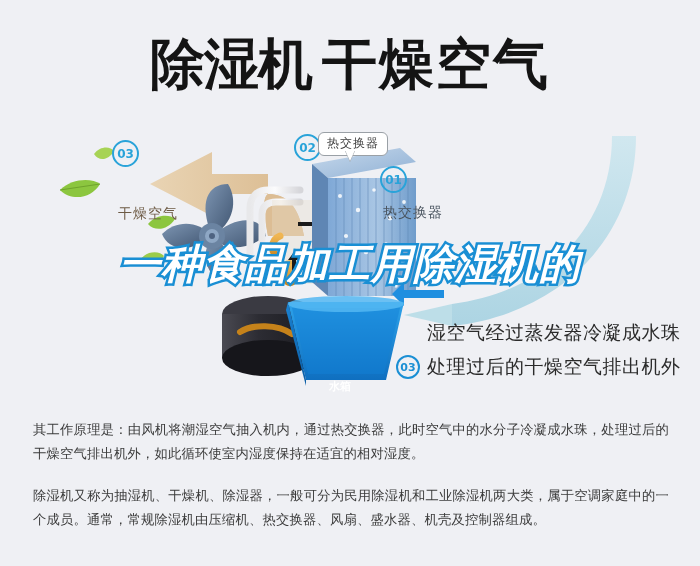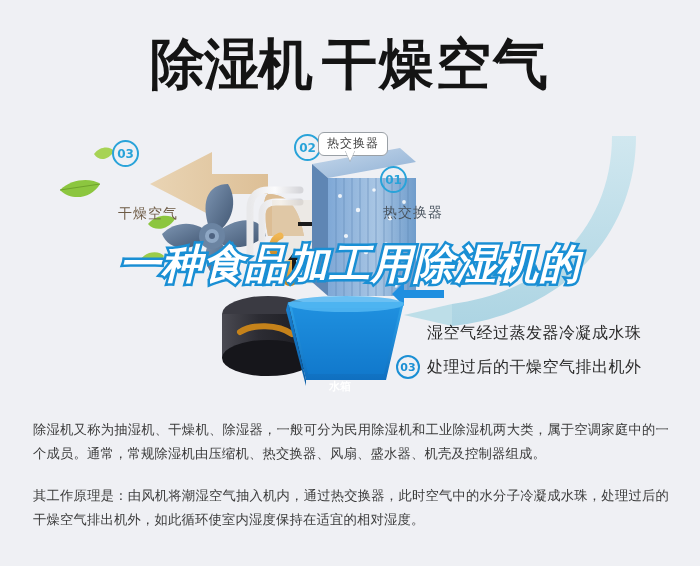--- a/index.html
+++ b/index.html
@@ -135,21 +135,21 @@
     color: #1a8fd4;
     font-size: 11px;
     font-weight: 700;
     display: flex;
     align-items: center;
     justify-content: center;
     margin-right: 7px;
     line-height: 1;
   }
   .legend-text {
-    font-size: 16px;
+    font-size: 19px;
     color: #2b2b2b;
     letter-spacing: 0.5px;
   }
   .legend-row.occluded .legend-badge,
   .legend-row.occluded .legend-text.clip {
     visibility: hidden;
   }
   .legend-row.occluded .legend-text {
     margin-left: 0;
   }
@@ -391,17 +391,17 @@
       <span class="legend-badge">03</span>
       <span class="legend-text">处理过后的干燥空气排出机外</span>
     </div>
   </div>
 
   <div class="overlay-title">
     <div class="overlay-line">一种食品加工用除湿机的</div>
   </div>
 
   <div class="body-copy">
+    <p class="para">其工作原理是：由风机将潮湿空气抽入机内，通过热交换器，此时空气中的水分子冷凝成水珠，处理过后的干燥空气排出机外，如此循环使室内湿度保持在适宜的相对湿度。</p>
     <p class="para">除湿机又称为抽湿机、干燥机、除湿器，一般可分为民用除湿机和工业除湿机两大类，属于空调家庭中的一个成员。通常，常规除湿机由压缩机、热交换器、风扇、盛水器、机壳及控制器组成。</p>
-    <p class="para">其工作原理是：由风机将潮湿空气抽入机内，通过热交换器，此时空气中的水分子冷凝成水珠，处理过后的干燥空气排出机外，如此循环使室内湿度保持在适宜的相对湿度。</p>
   </div>
 
 </div>
 
 </body></html>

